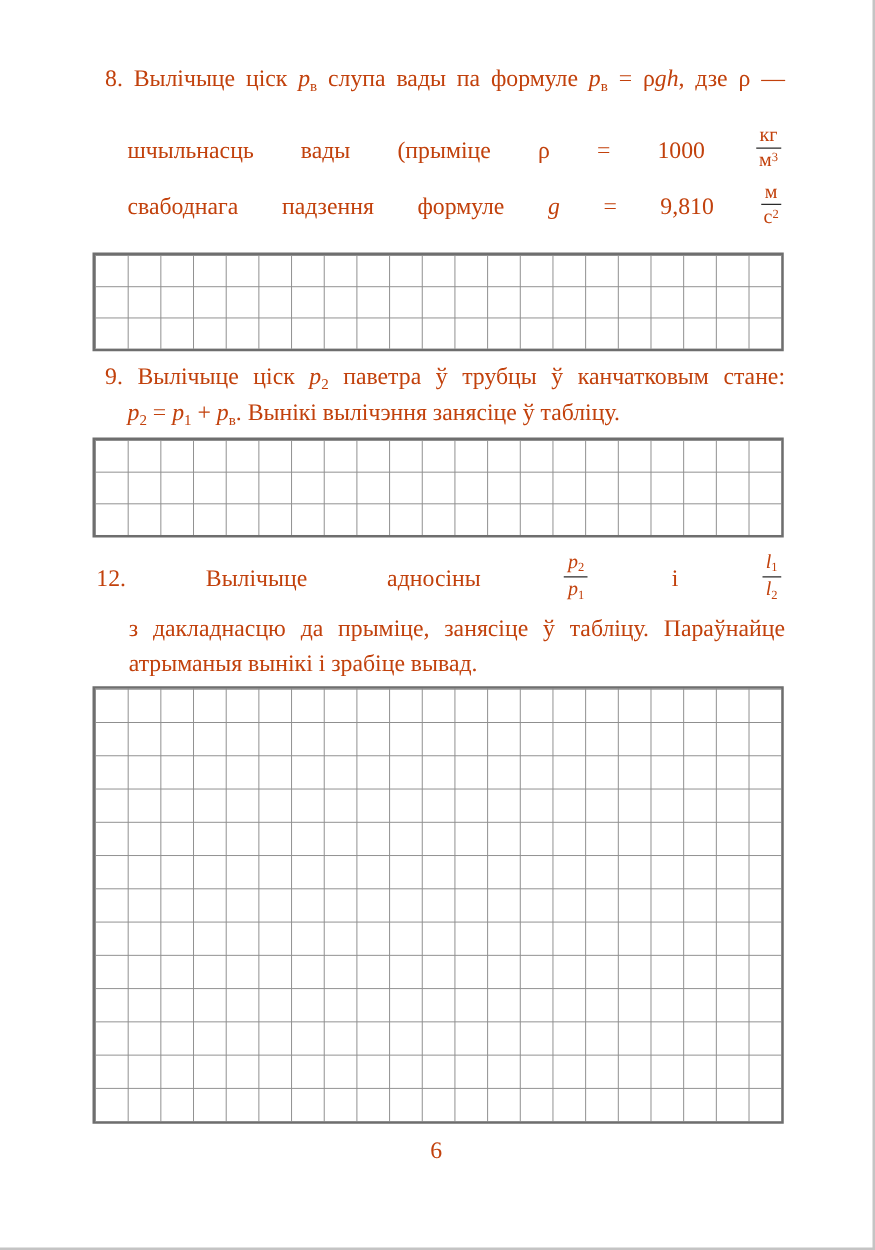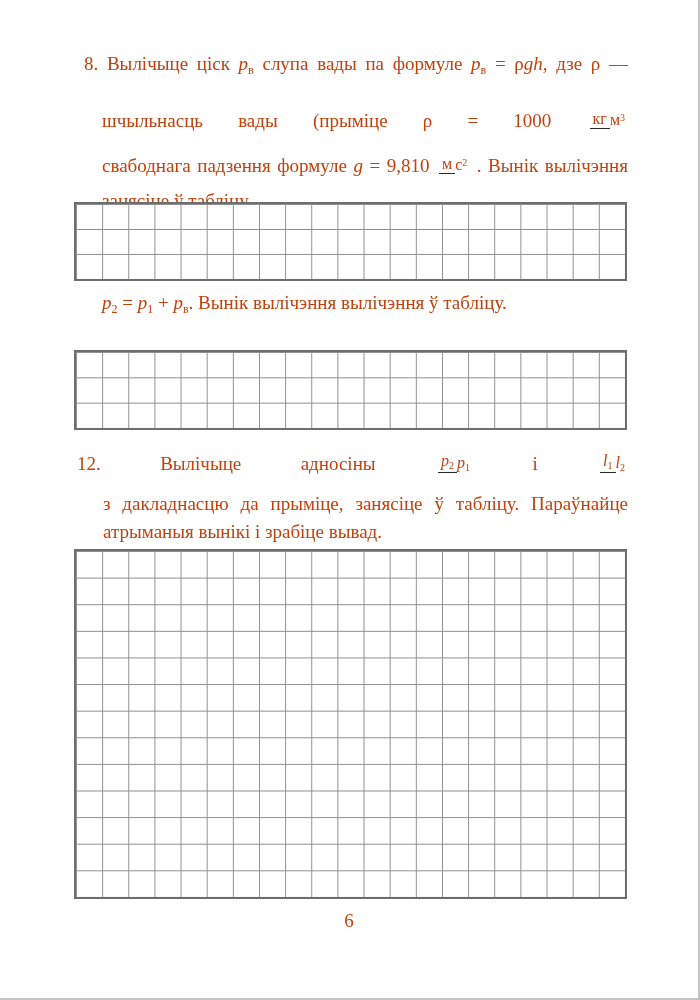--- a/index.html
+++ b/index.html
@@ -17,21 +17,21 @@
   }
   .para{position:absolute;box-sizing:border-box;}
   .line{display:block;white-space:nowrap;}
   .line.j{white-space:normal;text-align:justify;text-align-last:justify;}
   .line.hang{text-indent:-18px;}
   .p10 .line.hang{text-indent:-26px;}
   .it{font-style:italic;}
   .sb{font-size:12px;vertical-align:-4px;letter-spacing:0;}
   .sp{font-size:12px;vertical-align:6px;}
   .frac{
-    display:inline-flex;align-items:center;
+    display:inline-flex;flex-direction:column;align-items:center;
     vertical-align:middle;font-size:16px;line-height:1.1;
     margin:0 3px;transform:translateY(-3px);text-indent:0;
   }
   .frac .fn{padding:0 3px 1px;border-bottom:1.2px solid #2a2a2a;}
   .frac .fd{padding-top:1px;}
   .frac .sb{font-size:10px;vertical-align:-3px;}
   .frac .sp{font-size:10px;vertical-align:4px;}
   .grid{
     position:absolute;left:74px;width:553px;
     box-sizing:border-box;
@@ -57,28 +57,28 @@
 
   <div class="para" style="top:50px;left:84px;width:544px;padding-left:18px;">
     <div class="line j hang" style="height:28px;line-height:28px;"><span>8. Вылічыце ціск </span><span class="it">p</span><span class="sb">в</span><span> слупа вады па формуле </span><span class="it">p</span><span class="sb">в</span><span> = ρ</span><span class="it">gh</span><span>, дзе ρ —</span></div>
     <div class="line j" style="height:46px;line-height:46px;margin-top:20px;"><span>шчыльнасць вады (прыміце ρ = 1000 </span><span class="frac">
           <span class="fn"><span>кг</span></span>
           <span class="fd"><span>м</span><span class="sp">3</span></span>
         </span></div>
     <div class="line j" style="height:44px;line-height:44px;"><span>свабоднага падзення формуле </span><span class="it">g</span><span> = 9,810 </span><span class="frac">
           <span class="fn"><span>м</span></span>
           <span class="fd"><span>с</span><span class="sp">2</span></span>
-        </span><span> . Вынік вылічэння</span></div>
-    <div class="line" style="height:26px;line-height:26px;"><span>занясіце ў табліцу.</span></div>
+        </span></div>
   </div>
 
   <div class="grid grid1" style="background-size: calc(4.7619%) calc(33.3333%);"></div>
 
   <div class="para" style="top:288px;left:84px;width:544px;padding-left:18px;">
-    <div class="line" style="height:30px;line-height:30px;"><span class="it">p</span><span class="sb">2</span><span> = </span><span class="it">p</span><span class="sb">1</span><span> + </span><span class="it">p</span><span class="sb">в</span><span>. Вынік вылічэння вылічэння ў табліцу.</span></div>
+    <div class="line j hang" style="height:28px;line-height:28px;"><span>9. Вылічыце ціск </span><span class="it">p</span><span class="sb">2</span><span> паветра ў трубцы ў канчатковым стане:</span></div>
+    <div class="line" style="height:30px;line-height:30px;"><span class="it">p</span><span class="sb">2</span><span> = </span><span class="it">p</span><span class="sb">1</span><span> + </span><span class="it">p</span><span class="sb">в</span><span>. Вынікі вылічэння занясіце ў табліцу.</span></div>
   </div>
 
   <div class="grid grid2" style="background-size: calc(4.7619%) calc(33.3333%);"></div>
 
   <div class="para p10" style="top:438px;left:77px;width:551px;padding-left:26px;">
     <div class="line j hang" style="height:52px;line-height:52px;"><span>12. Вылічыце адносіны </span><span class="frac">
           <span class="fn"><span class="it">p</span><span class="sb">2</span></span>
           <span class="fd"><span class="it">p</span><span class="sb">1</span></span>
         </span><span> і </span><span class="frac">
           <span class="fn"><span class="it">l</span><span class="sb">1</span></span>

